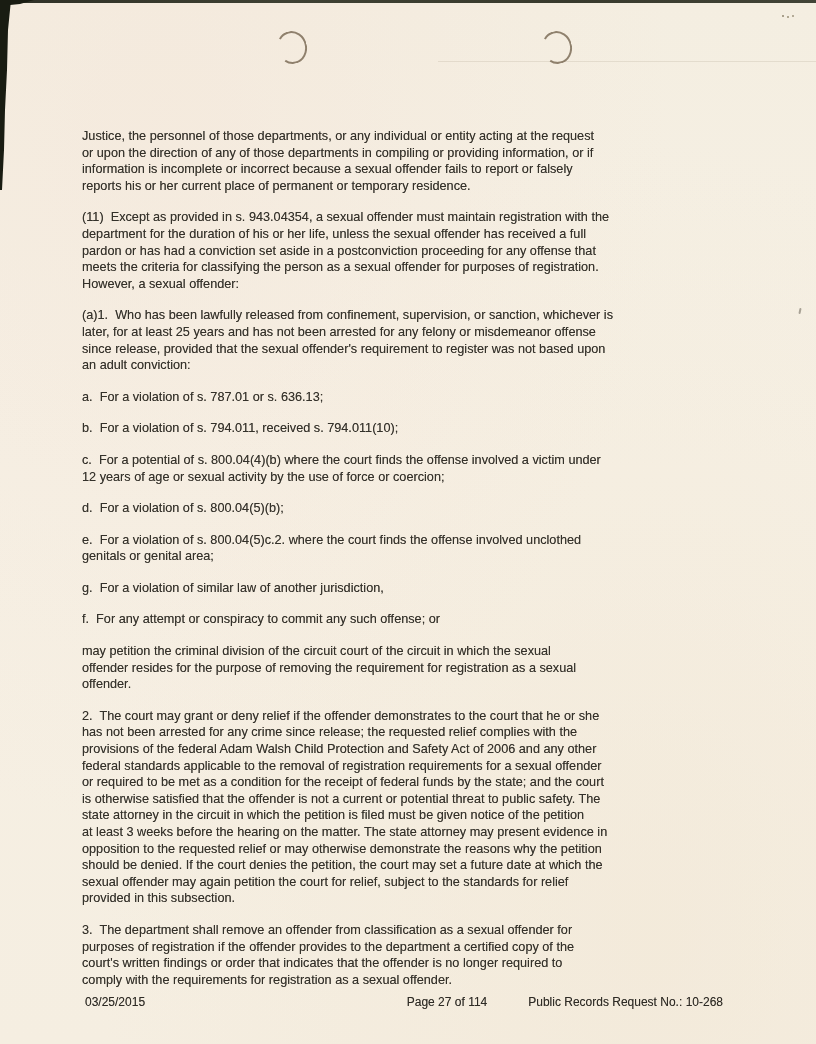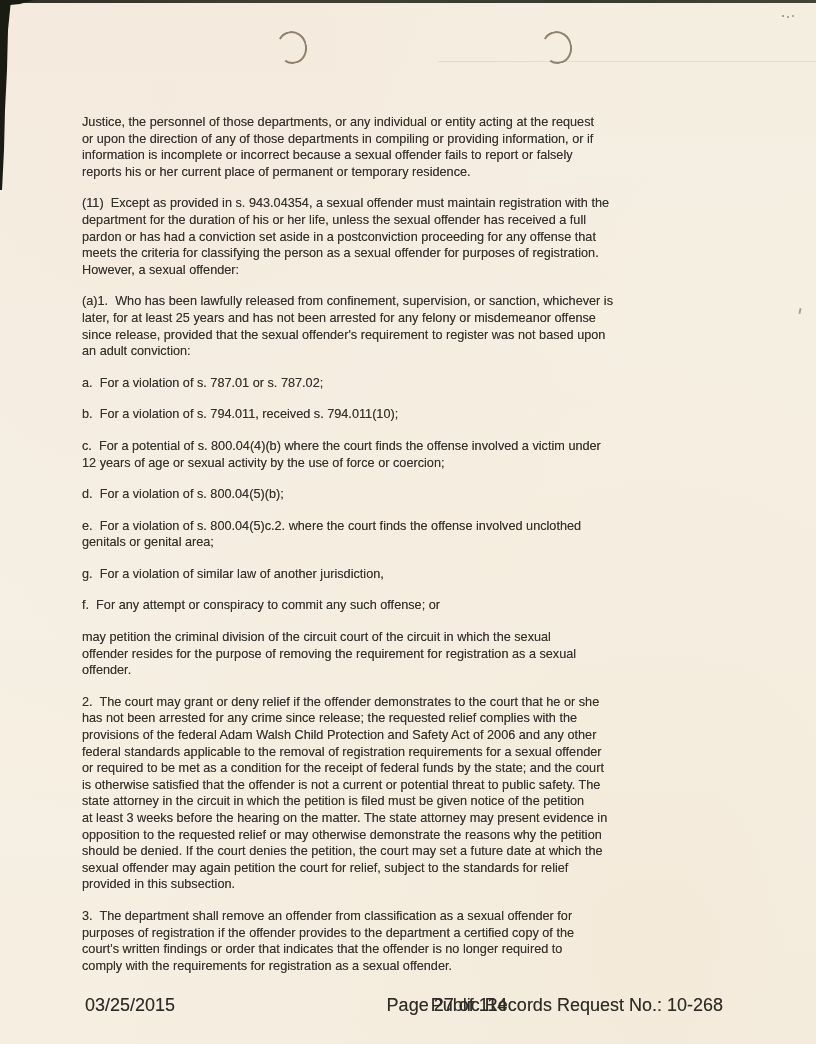--- a/index.html
+++ b/index.html
@@ -55,30 +55,30 @@
   .speck-right{
     position:absolute;left:799px;top:308px;width:2px;height:6px;
     background:#5c554a;opacity:.5;transform:rotate(12deg);border-radius:1px;
   }
   .faint-line{
     position:absolute;left:438px;top:61px;width:378px;height:1px;
     background:rgba(125,112,88,0.14);
   }
   
   .body-text{
-    position:absolute;left:82px;top:114px;width:698px;
+    position:absolute;left:82px;top:128px;width:698px;
     color:var(--ink);
     font-size:12.7px;line-height:16.6px;
     text-shadow:0 0 0.6px rgba(52,49,42,0.55);
   }
   .para{margin:0 0 15px 0;white-space:pre-wrap;}
   .u{text-underline-offset:2px;text-decoration-thickness:1px;}
   .footer{
     position:absolute;left:0;top:995px;width:816px;height:20px;
-    color:#2e2b25;font-size:18px;
+    color:#2e2b25;font-size:12px;
     text-shadow:0 0 0.5px rgba(46,43,37,0.45);
   }
   .f-date{position:absolute;left:85px;top:0;}
   .f-page{position:absolute;left:50%;top:0;transform:translateX(-50%);margin-left:39px;}
   .f-req{position:absolute;right:93px;top:0;}
 </style>
 </head>
 <body>
 
 <div class="page">
@@ -98,21 +98,21 @@
 reports his or her current place of permanent or temporary residence.</span></p>
       <p class="para"><span>(11)  Except as provided in s. </span><span class="u">943.04354</span><span>, a sexual offender must maintain registration with the
 department for the duration of his or her life, unless the sexual offender has received a full
 pardon or has had a conviction set aside in a postconviction proceeding for any offense that
 meets the criteria for classifying the person as a sexual offender for purposes of registration.
 However, a sexual offender:</span></p>
       <p class="para"><span>(a)1.  Who has been lawfully released from confinement, supervision, or sanction, whichever is
 later, for at least 25 years and has not been arrested for any felony or misdemeanor offense
 since release, provided that the sexual offender's requirement to register was not based upon
 an adult conviction:</span></p>
-      <p class="para"><span>a.  For a violation of s. </span><span class="u">787.01</span><span> or s. </span><span class="u">787.02</span><span>;</span></p>
+      <p class="para"><span>a.  For a violation of s. </span><span class="u">787.01</span><span> or s. </span><span class="u">636.13</span><span>;</span></p>
       <p class="para"><span>b.  For a violation of s. </span><span class="u">794.011</span><span>, received s. </span><span class="u">794.011</span><span>(10);</span></p>
       <p class="para"><span>c.  For a potential of s. </span><span class="u">800.04</span><span>(4)(b) where the court finds the offense involved a victim under
 12 years of age or sexual activity by the use of force or coercion;</span></p>
       <p class="para"><span>d.  For a violation of s. </span><span class="u">800.04</span><span>(5)(b);</span></p>
       <p class="para"><span>e.  For a violation of s. </span><span class="u">800.04</span><span>(5)c.2. where the court finds the offense involved unclothed
 genitals or genital area;</span></p>
       <p class="para"><span>g.  For a violation of similar law of another jurisdiction,</span></p>
       <p class="para"><span>f.  For any attempt or conspiracy to commit any such offense; or</span></p>
       <p class="para"><span>may petition the criminal division of the circuit court of the circuit in which the sexual
 offender resides for the purpose of removing the requirement for registration as a sexual

